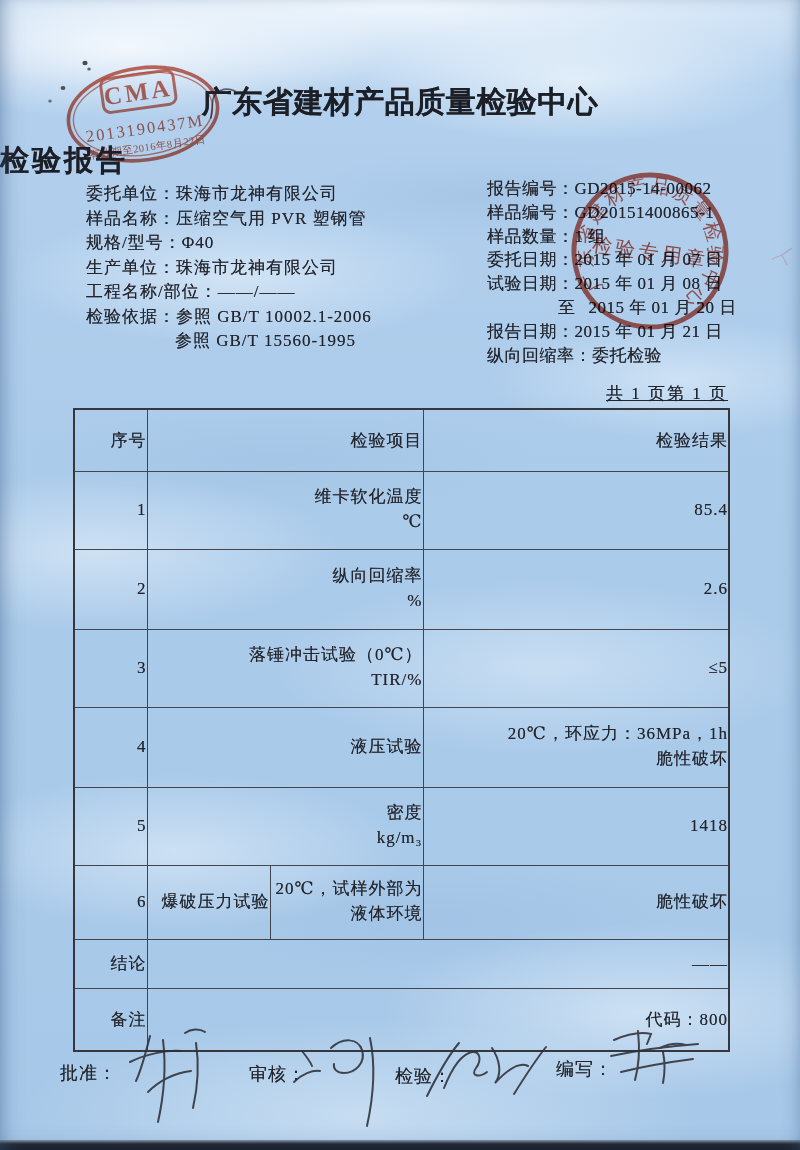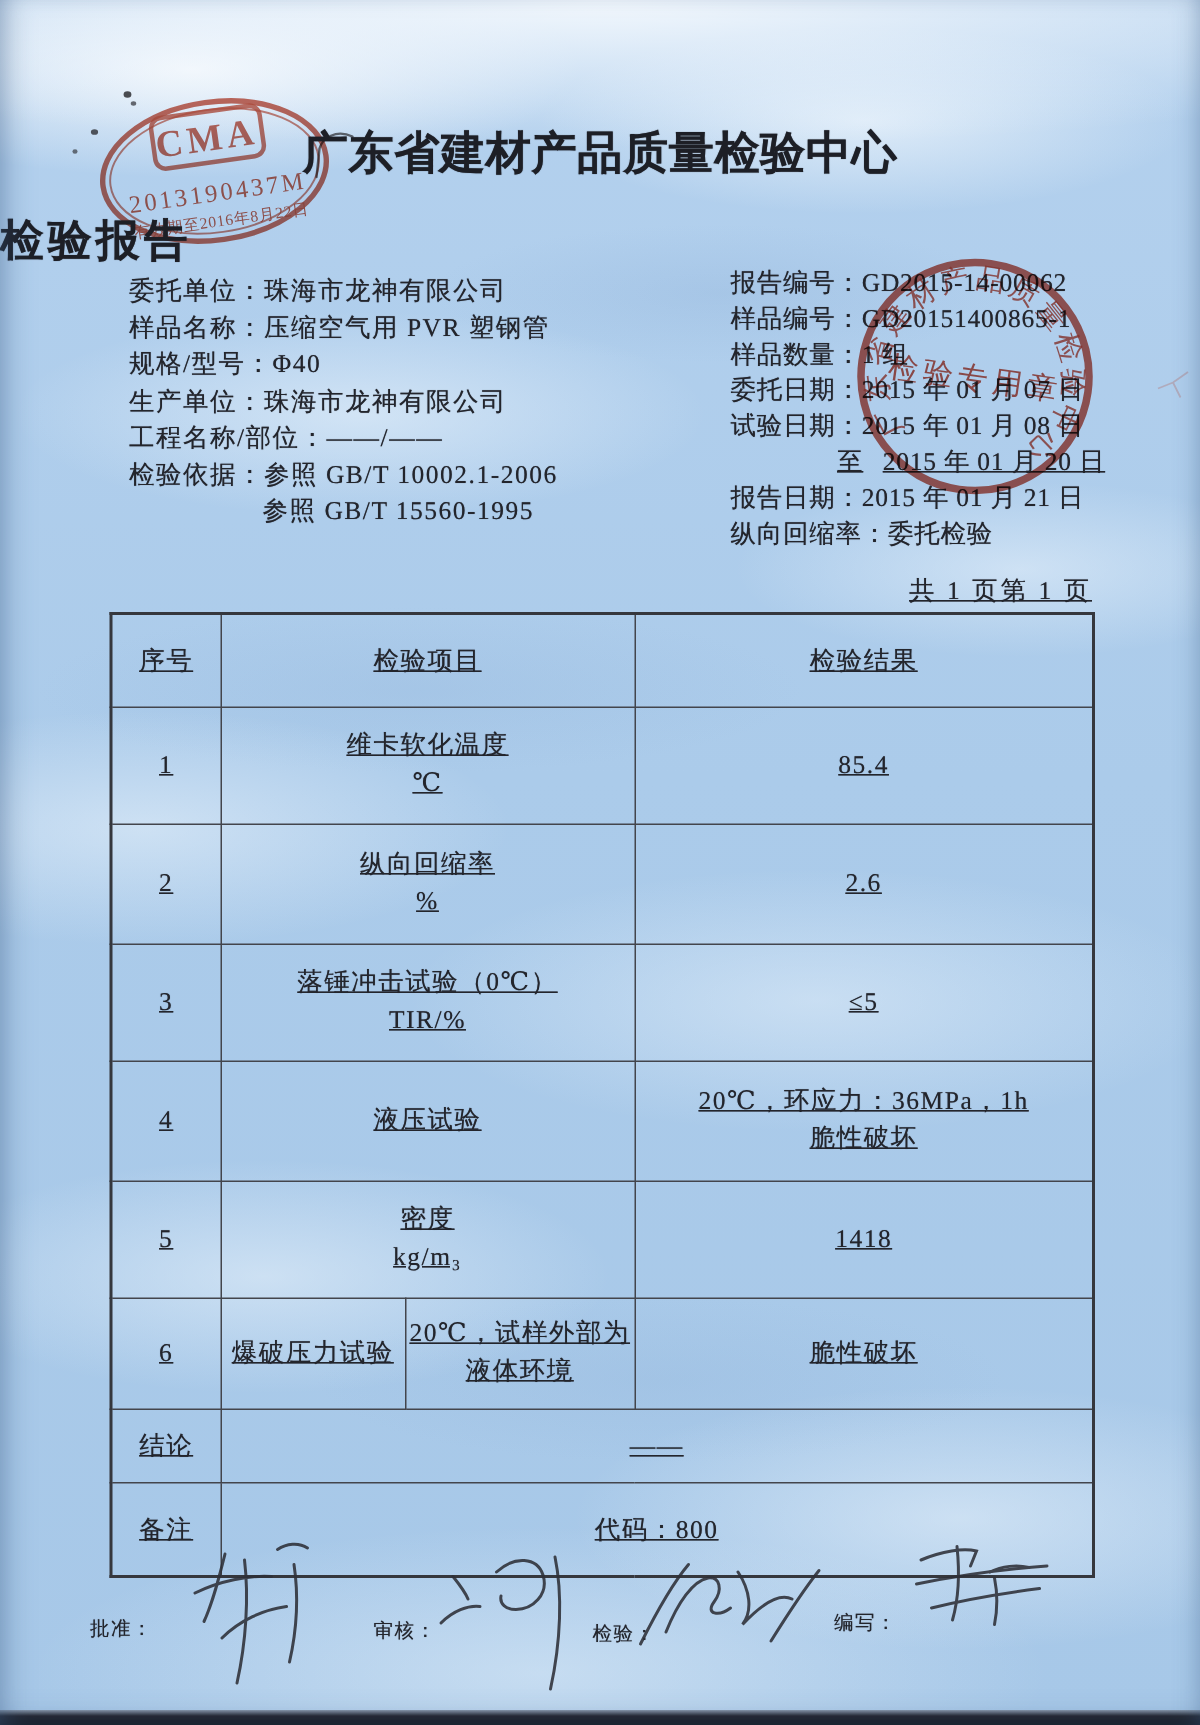--- a/index.html
+++ b/index.html
@@ -34,32 +34,32 @@
   .org-title{position:absolute;top:82px;left:0;width:100%;text-align:center;
     font-size:30px;font-weight:bold;letter-spacing:0.5px;color:#1d1f26;
     text-shadow:0 0 .6px rgba(25,28,36,.8);}
   .report-title{position:absolute;top:141px;left:0;width:100%;
     font-size:29px;font-weight:bold;letter-spacing:3px;color:#1d1f26;
     text-shadow:0 0 .6px rgba(25,28,36,.8);}
   .info-left{position:absolute;left:86px;top:182px;font-size:17px;line-height:24.5px;letter-spacing:1px;}
   .info-right{position:absolute;left:487px;top:177px;font-size:17px;line-height:23.8px;letter-spacing:.5px;}
   .info-line{white-space:nowrap;text-shadow:0 0 .5px rgba(30,34,44,.65);}
   .indent-ref{padding-left:89px;}
-  .row-zhi{padding-left:71px;text-decoration:underline;}
+  .row-zhi{padding-left:71px;}
   .row-zhi .val{margin-left:13px;}
   .page-info{position:absolute;top:382px;left:420px;width:308px;text-align:right;
     font-size:17px;letter-spacing:2px;text-shadow:0 0 .5px rgba(30,34,44,.65);text-decoration:underline;}
   table.report-table{position:absolute;left:73px;top:408px;width:655px;
     border-collapse:collapse;table-layout:fixed;font-size:17px;
     border:2px solid #35373d;}
-  table.report-table td{border:1px solid #43454c;text-align:center;vertical-align:middle;
-    padding:0;letter-spacing:1px;text-shadow:0 0 .5px rgba(30,34,44,.6);text-decoration:underline;}
+  table.report-table td{border:1px solid #43454c;text-align:right;vertical-align:middle;
+    padding:0;letter-spacing:1px;text-shadow:0 0 .5px rgba(30,34,44,.6);}
   table.report-table .l1,.report-table .l2{line-height:1.45;}
   td.left-cell{text-align:left;padding-left:56px;}
-  .sig-label{position:absolute;font-size:13px;letter-spacing:1px;text-shadow:0 0 .5px rgba(30,34,44,.6);margin-top:16px;}
+  .sig-label{position:absolute;font-size:18px;letter-spacing:1px;text-shadow:0 0 .5px rgba(30,34,44,.6);}
   .stamp{position:absolute;mix-blend-mode:multiply;pointer-events:none;}
   .ink{position:absolute;pointer-events:none;}
   .bottom-bar{position:absolute;left:0;top:1140px;width:800px;height:10px;
     background:linear-gradient(180deg,#8a99ab 0%,#23242b 40%,#111217 100%);}
 </style>
 </head>
 <body>
 
 <div class="page">
 

